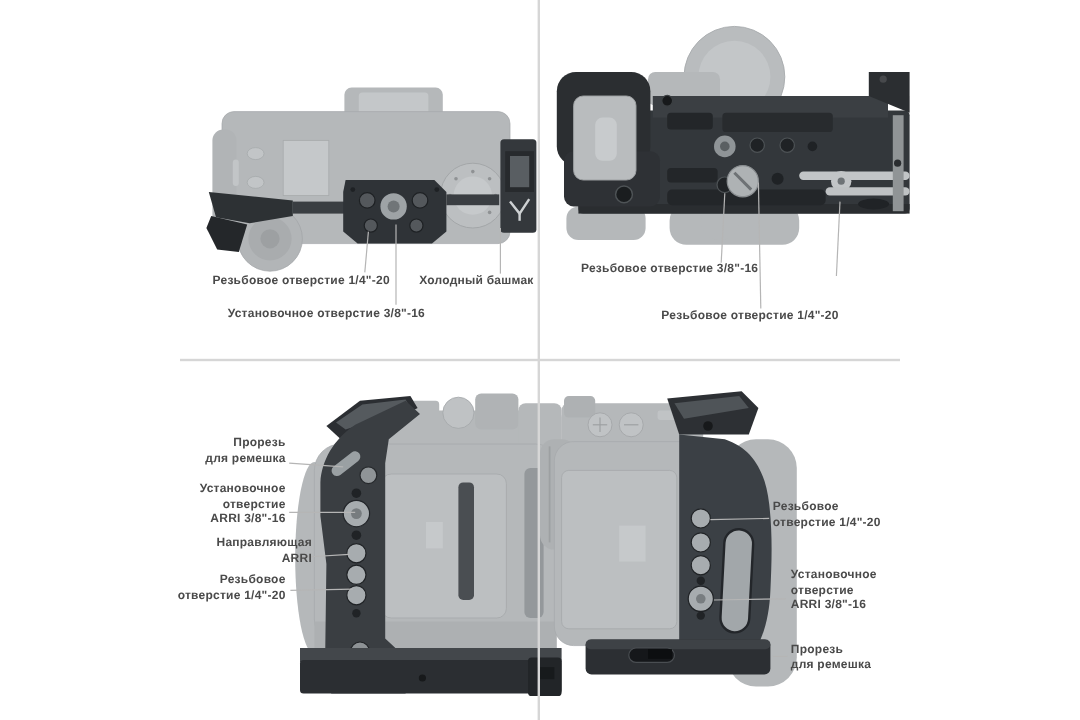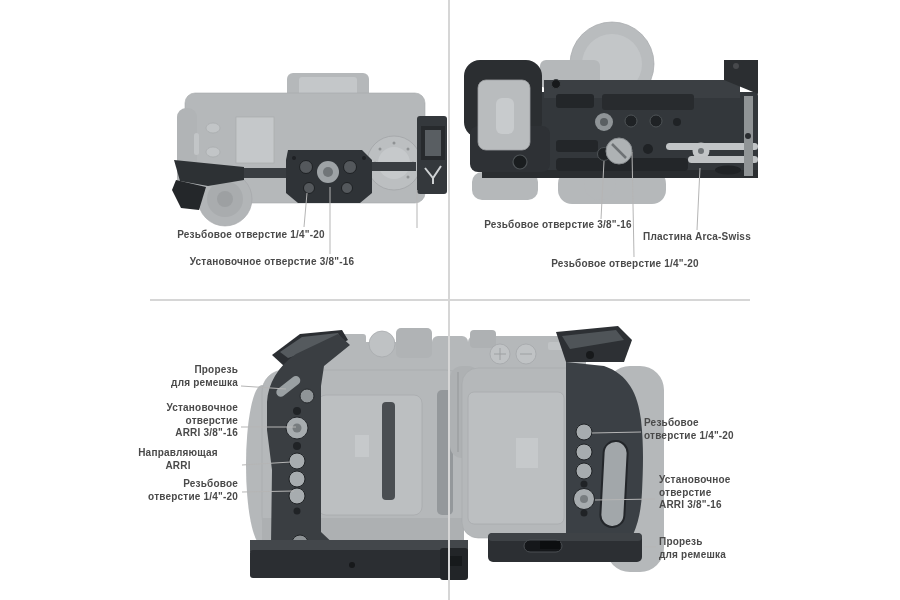--- a/index.html
+++ b/index.html
@@ -190,36 +190,36 @@
       <line x1="592" y1="433" x2="641" y2="432"></line>
       <line x1="595" y1="500" x2="655" y2="499"></line>
       <line x1="644" y1="547" x2="656" y2="547"></line>
     </g>
   </svg>
 
   <div class="divider" style="left:448px;top:0;width:2px;height:600px;"></div>
   <div class="divider" style="left:150px;top:299px;width:600px;height:2px;"></div>
 
   <div class="lbl center" style="left:161px;top:229px;width:180px;">Резьбовое отверстие 1/4"-20</div>
+  <div class="lbl center" style="left:307px;top:229px;width:180px;">Холодный башмак</div>
   <div class="lbl center" style="left:182px;top:256px;width:180px;">Установочное отверстие 3/8"-16</div>
 
   <div class="lbl center" style="left:468px;top:219px;width:180px;">Резьбовое отверстие 3/8"-16</div>
-  <div class="lbl center" style="left:607px;top:231px;width:180px;">Пластина Arca-Swiss</div>
   <div class="lbl center" style="left:535px;top:258px;width:180px;">Резьбовое отверстие 1/4"-20</div>
 
   <div class="lbl right" style="right:662px;top:364px;width:120px;">
     <div>Прорезь</div>
     <div>для ремешка</div>
   </div>
   <div class="lbl right" style="right:662px;top:402px;width:120px;">
     <div>Установочное</div>
     <div>отверстие</div>
     <div>ARRI 3/8"-16</div>
   </div>
-  <div class="lbl right" style="right:662px;top:447px;width:120px;text-align:center;">
+  <div class="lbl right" style="right:640px;top:447px;width:120px;">
     <div>Направляющая</div>
     <div>ARRI</div>
   </div>
   <div class="lbl right" style="right:662px;top:478px;width:120px;">
     <div>Резьбовое</div>
     <div>отверстие 1/4"-20</div>
   </div>
 
   <div class="lbl left" style="left:644px;top:417px;width:120px;">
     <div>Резьбовое</div>

